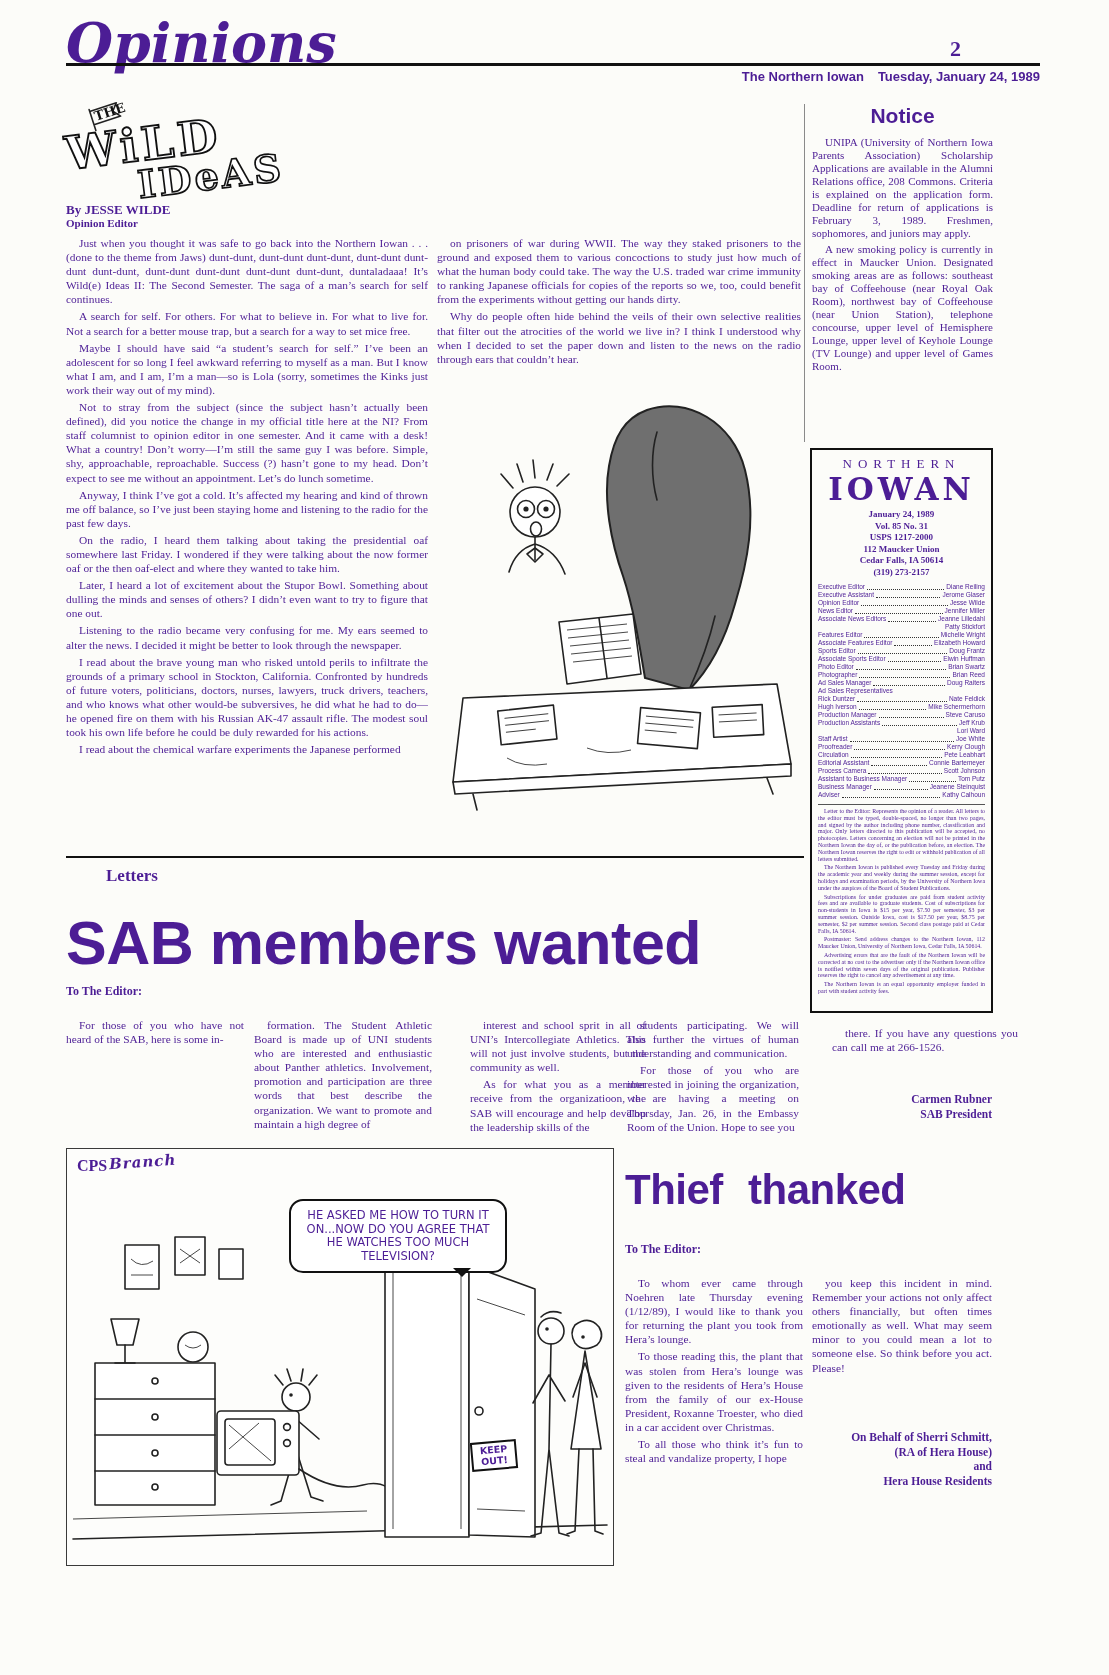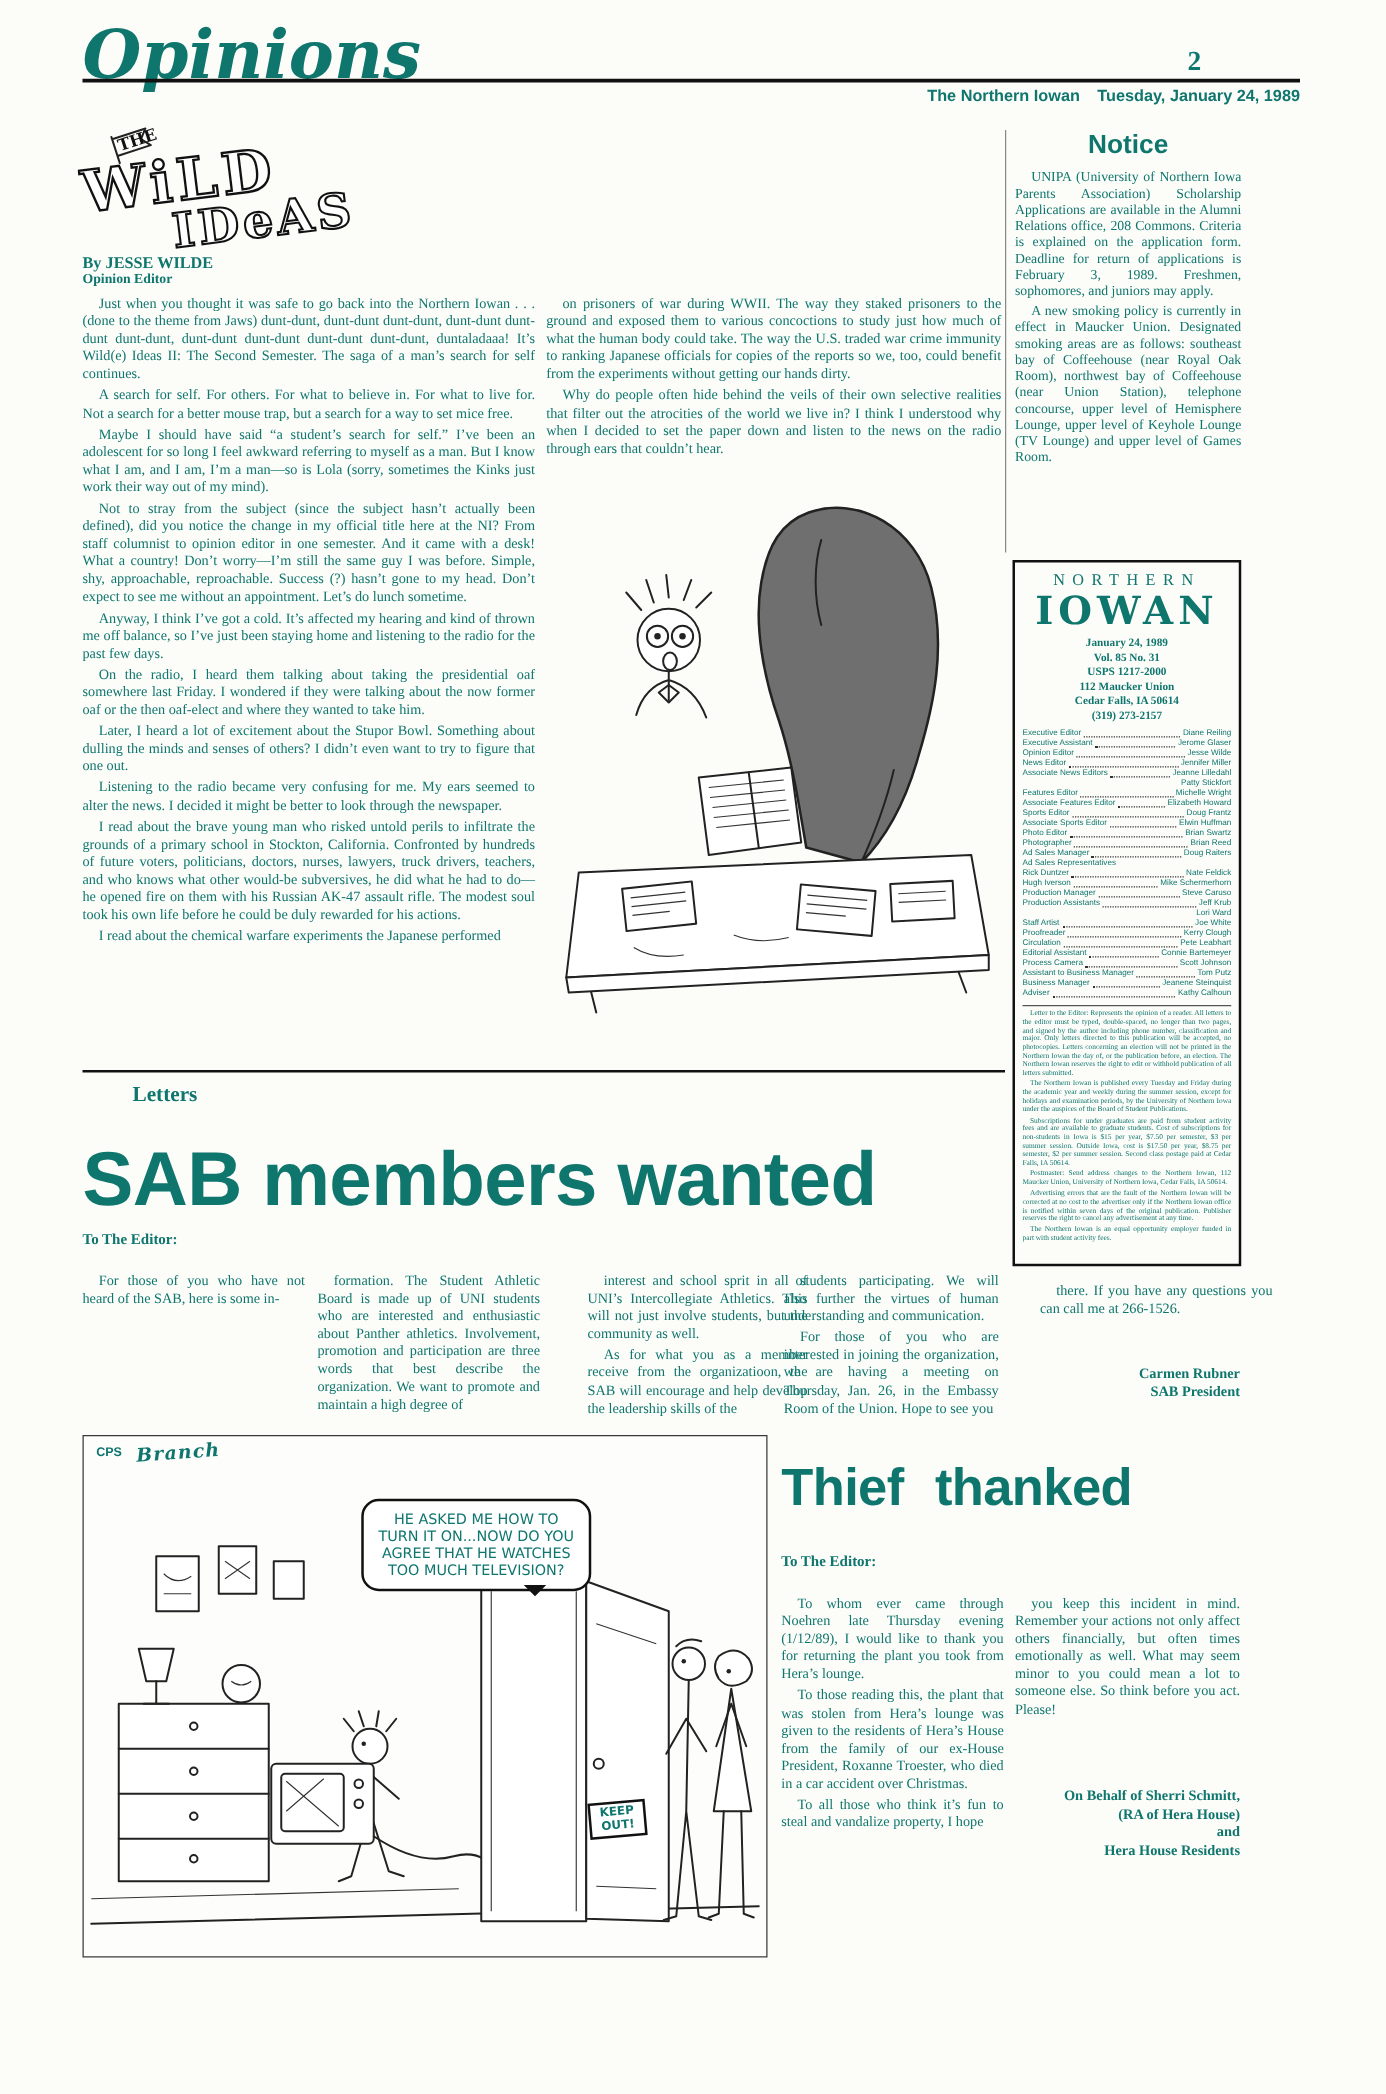--- a/index.html
+++ b/index.html
@@ -1,19 +1,19 @@
 <!DOCTYPE html>
 <html><head>
 <meta charset="utf-8">
 <style>
   * { margin:0; padding:0; box-sizing:border-box; }
   html,body { background:#777; }
   .page {
     position:relative; width:1109px; height:1675px; margin:0 auto;
-    background:#fcfcf9; color:#0f766e;
+    background:#fcfcf9; color:#4c1d95;
     font-family:"Liberation Serif", serif; overflow:hidden;
   }
   .abs { position:absolute; }
 
   
   .h-opinions { font-family:"DejaVu Serif", serif; font-style:italic; font-weight:bold;
     font-size:54px; line-height:58px; }
   .header-rule { height:3px; background:#111; }
   .page-num { font-weight:bold; font-size:22px; }
   .dateline { font-family:"Liberation Sans", sans-serif; font-weight:bold; font-size:13px; }
@@ -66,21 +66,21 @@
   .cartoon1 { }
   .cartoon2-box { border:1px solid #3a3a3a; background:#fdfdfb; }
   .bubble { position:absolute; background:#fff; border:2px solid #111; border-radius:14px;
     padding:8px 9px; font-family:"DejaVu Sans", sans-serif; font-size:11.5px; line-height:13.5px;
     text-align:center; }
   .bubble::after { content:""; position:absolute; bottom:-15px; right:34px;
     border:9px solid transparent; border-top-color:#111; }
   .keep-out { position:absolute; background:#fff; border:2px solid #111; padding:2px 4px;
     font-family:"DejaVu Sans", sans-serif; font-weight:bold; font-size:9.5px; line-height:10.5px;
     text-align:center; width:46px; transform:rotate(-5deg); }
-  .cartoon-credit { position:absolute; font-family:Liberation Sans, sans-serif; font-weight:bold; font-size:10px; }
+  .cartoon-credit { position:absolute; font-family:Liberation Serif, serif; font-weight:bold; font-size:16px; }
   .cartoon-artist { position:absolute; font-family:"DejaVu Serif", serif; font-style:italic;
     font-weight:bold; font-size:15px; letter-spacing:1px; transform:rotate(-4deg); }
   svg .ln { fill:none; stroke:#222; stroke-width:1.6; stroke-linecap:round; stroke-linejoin:round; }
   svg .lnf { fill:#fff; stroke:#222; stroke-width:1.6; stroke-linejoin:round; }
   svg .thin { fill:none; stroke:#333; stroke-width:0.9; }
 </style>
 </head>
 <body>
 
 <div class="page">
@@ -442,21 +442,21 @@
       <circle cx="480" cy="180" r="1.8" fill="#222"></circle>
       <path class="ln" d="M484,195 L482,300 M482,226 L466,254 M482,226 L498,252 M482,300 L474,384 M482,300 L492,384 M474,384 l-10,3 M492,384 l10,3"></path>
 
       <path class="lnf" d="M508,176 q14,-10 24,2 q6,10 -2,18 q-14,8 -22,-2 q-6,-10 0,-18 Z"></path>
       <circle cx="516" cy="188" r="1.8" fill="#222"></circle>
       <path class="lnf" d="M518,202 L504,300 L534,300 Z"></path>
       <path class="ln" d="M512,300 L508,382 M526,300 L528,382 M508,382 l-8,3 M528,382 l8,3 M518,214 L506,248 M518,214 L530,248"></path>
     </svg>
     <div class="cartoon-credit" style="left:10px; top:8px;">CPS</div>
     <div class="cartoon-artist" style="left:42px; top:4px;">Branch</div>
-    <div class="bubble" style="left:222px; top:50px; width:184px;">HE ASKED ME HOW TO TURN IT ON...NOW DO YOU AGREE THAT HE WATCHES TOO MUCH TELEVISION?</div>
+    <div class="bubble" style="left:222px; top:50px; width:218px;">HE ASKED ME HOW TO TURN IT ON...NOW DO YOU AGREE THAT HE WATCHES TOO MUCH TELEVISION?</div>
     <div class="keep-out" style="left:404px; top:292px;">KEEP OUT!</div>
   </div>
 
   <div class="abs h-thief" style="left:625px; top:1166px; width:370px;">Thief thanked</div>
   <div class="abs salutation" style="left:625px; top:1242px;">To The Editor:</div>
   <div class="abs txt" style="left:625px; top:1276px; width:178px;">
 
   <p>To whom ever came through Noehren late Thursday evening (1/12/89), I would like to thank you for returning the plant you took from Hera’s lounge.</p>
       <p>To those reading this, the plant that was stolen from Hera’s lounge was given to the residents of Hera’s House from the family of our ex-House President, Roxanne Troester, who died in a car accident over Christmas.</p>
       <p>To all those who think it’s fun to steal and vandalize property, I hope</p>

